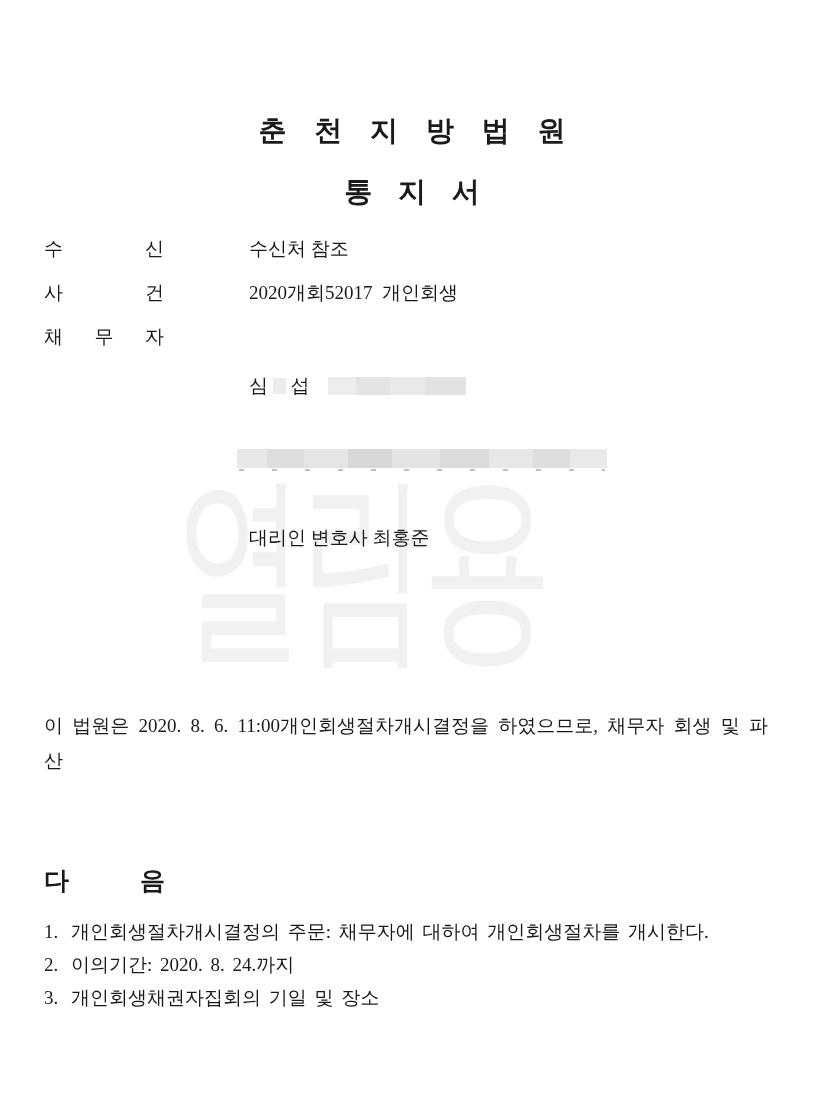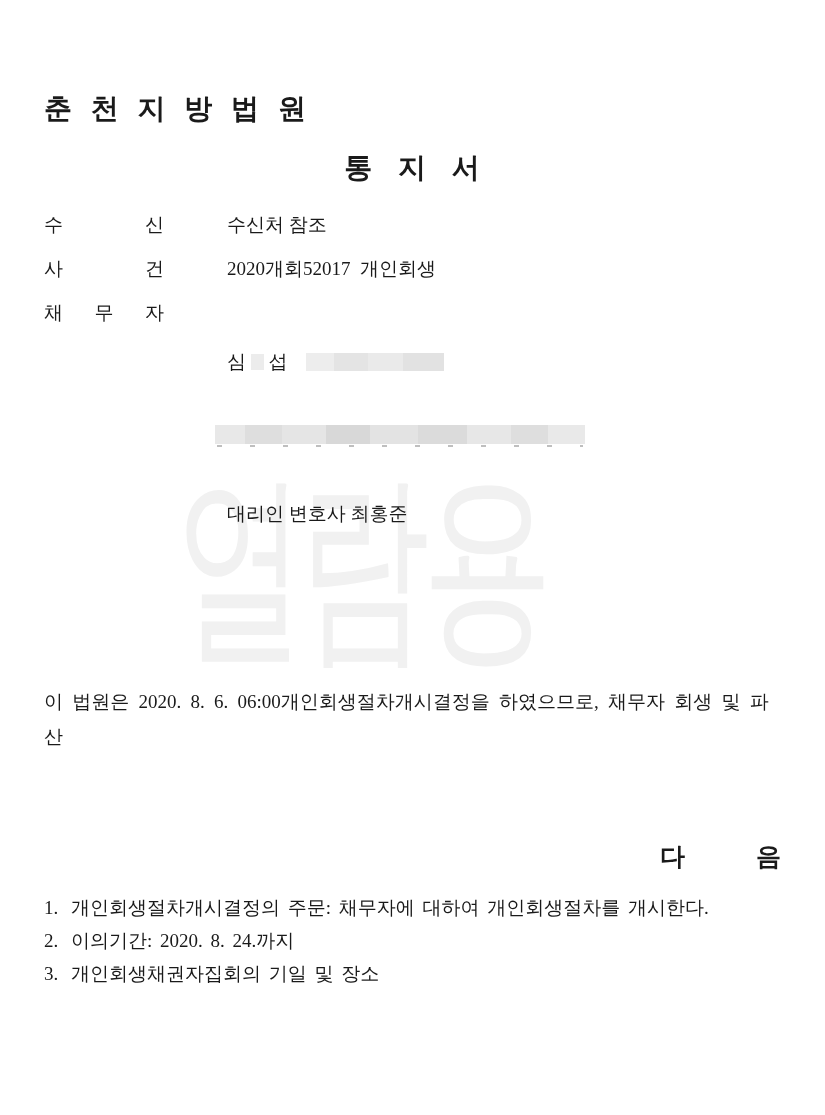--- a/index.html
+++ b/index.html
@@ -20,52 +20,52 @@
     letter-spacing:-12px;
     white-space:nowrap;
     transform:scaleX(0.64);
     transform-origin:left top;
     font-family:"Liberation Serif","DejaVu Serif",serif;
     z-index:0;
     user-select:none;
   }
   .content{position:relative;z-index:1;padding:0 44px;}
   .court-name{
-    margin-top:92px;
-    text-align:left;
-    font-family:Liberation Sans, sans-serif;
+    margin-top:116px;
+    text-align:center;
+    font-family:Liberation Mono, monospace;
     font-weight:bold;font-size:28px;line-height:34px;
     word-spacing:9px;letter-spacing:1px;
   }
   .doc-type{
     margin-top:27px;
     text-align:center;
     font-family:"Liberation Sans","DejaVu Sans",sans-serif;
     font-weight:bold;font-size:28px;line-height:30px;
     word-spacing:16px;letter-spacing:1px;
   }
   .fields{margin-top:30px;font-size:19px;}
-  .frow{display:flex;margin-bottom:20px;line-height:24px;}
+  .frow{display:flex;margin-bottom:20px;line-height:24px;gap:22px;}
   .flabel{width:120px;flex:none;text-align:justify;text-align-last:justify;}
   .fval{margin-left:63px;white-space:pre-wrap;}
   .dline{line-height:25px;}
   .rd{display:inline-block;background:
       linear-gradient(90deg,#e8e8e8 0 8%,#dedede 8% 18%,#e5e5e5 18% 30%,
       #d8d8d8 30% 42%,#e3e3e3 42% 55%,#dbdbdb 55% 68%,#e7e7e7 68% 80%,
       #dedede 80% 90%,#e9e9e9 90% 100%);}
   .rd-small{width:13px;height:16px;vertical-align:-2px;background:#ececec;}
   .rd-name{width:138px;height:18px;vertical-align:-3px;margin-left:18px;
       background:linear-gradient(90deg,#ededed 0 20%,#e4e4e4 20% 45%,#eaeaea 45% 70%,#e2e2e2 70% 100%);}
   .rd-addr{width:370px;height:19px;margin:3px 0 3px -12px;position:relative;}
   .rd-addr::after{content:"";position:absolute;left:2px;right:2px;bottom:-3px;height:2px;
       background:repeating-linear-gradient(90deg,#8a8a8a 0 5px,transparent 5px 33px);opacity:.55;}
   .intro{margin-top:40px;font-size:19px;line-height:35px;word-spacing:4.5px;white-space:pre-wrap;}
   .next-heading{
     margin-top:18px;
-    text-align:right;
+    text-align:left;
     font-family:"Liberation Sans","DejaVu Sans",sans-serif;
     font-weight:bold;font-size:25px;line-height:28px;
     word-spacing:64px;
   }
   .list{margin-top:21px;font-size:19px;}
   .item{display:flex;line-height:33px;}
   .ino{width:27px;flex:none;}
   .itext{word-spacing:3px;white-space:pre-wrap;text-align:right;}
 </style>
 </head>
@@ -91,21 +91,21 @@
       <div class="flabel">채 무 자</div>
       <div class="fval">
         <div class="dline"><span>심</span> <span class="rd rd-small"></span> <span>섭</span><span class="rd rd-name"></span></div>
         <div class="dline"><span class="rd rd-addr"></span></div>
         <div class="dline">대리인 변호사 최홍준</div>
       </div>
     </div>
   </div>
 
   <div class="intro">
-    <div>이 법원은 2020. 8. 6. 06:00개인회생절차개시결정을 하였으므로, 채무자 회생 및 파산</div>
+    <div>이 법원은 2020. 8. 6. 11:00개인회생절차개시결정을 하였으므로, 채무자 회생 및 파산</div>
   </div>
 
   <div class="next-heading">다 음</div>
 
   <div class="list">
 
     <div class="item">
       <div class="ino">1.</div>
       <div class="itext">개인회생절차개시결정의 주문: 채무자에 대하여 개인회생절차를 개시한다.</div>
     </div>

